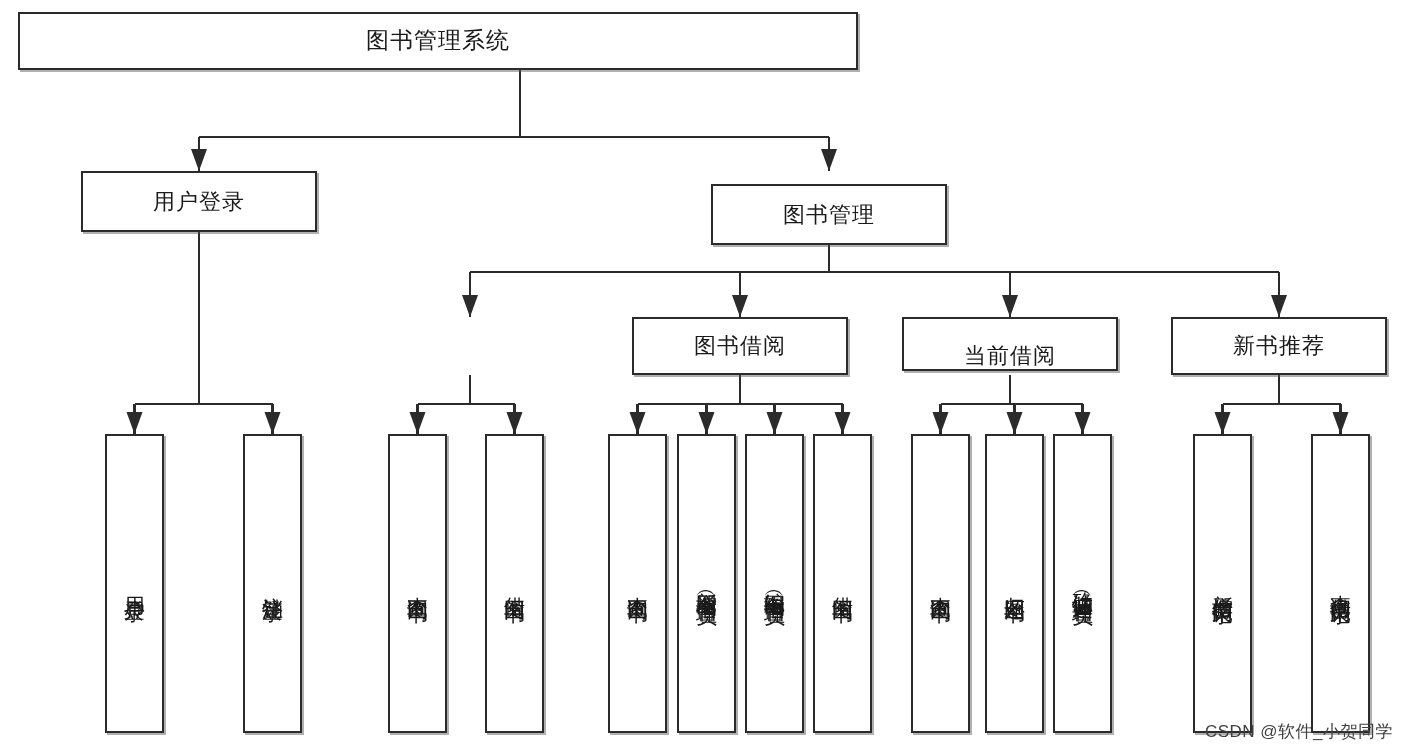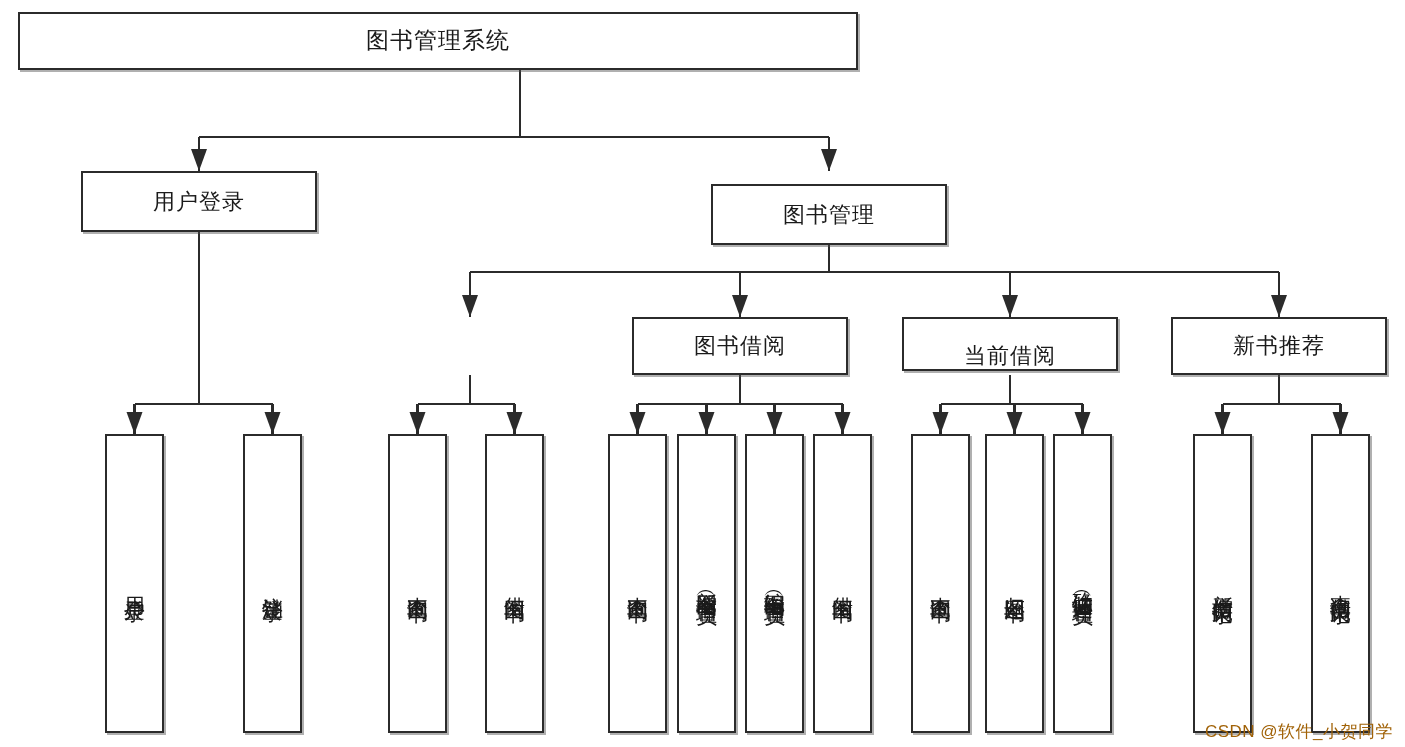--- a/index.html
+++ b/index.html
@@ -63,21 +63,21 @@
     line-height: 1.05;
     letter-spacing: 2px;
     white-space: nowrap;
     max-height: 272px;
   }
   #watermark {
     position: absolute;
     right: 12px;
     bottom: 4px;
     font-size: 17px;
-    color: #a16207;
+    color: #404040;
     letter-spacing: 0.5px;
     white-space: nowrap;
     user-select: none;
     text-align: right;
   }
 </style>
 </head>
 <body>
 
 <div id="diagram-root">

